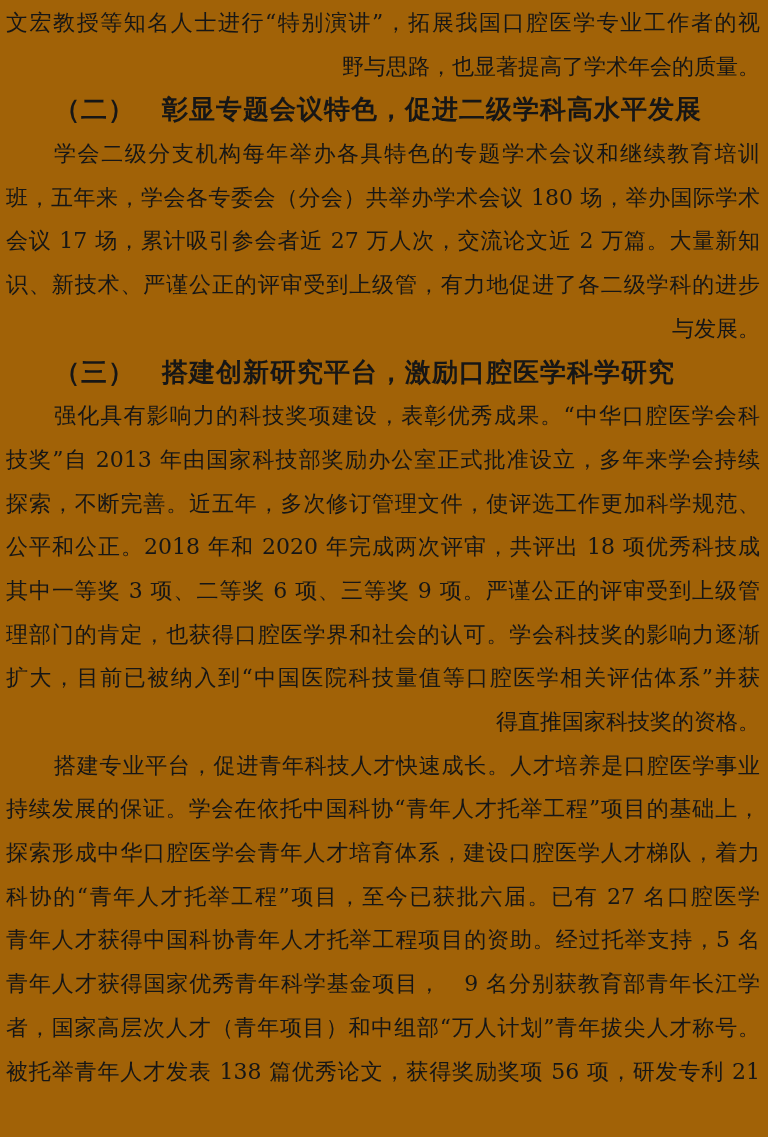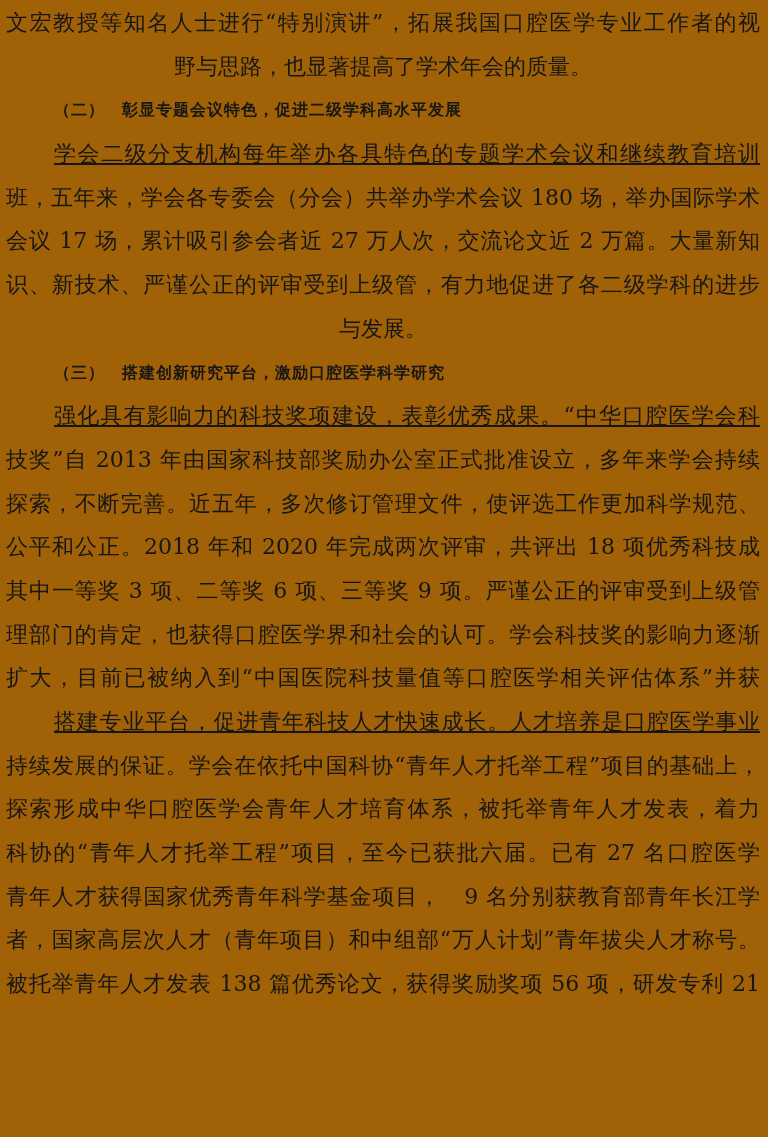--- a/index.html
+++ b/index.html
@@ -17,37 +17,36 @@
     color: #161616;
     font-family: "DejaVu Serif", "Liberation Serif", serif;
     font-size: 22px;
     overflow: hidden;
   }
   .line {
     height: 43.7px;
     line-height: 43.7px;
     overflow: hidden;
     white-space: normal;
-    text-align: center;
+    text-align: right;
   }
   
   .j {
     text-align: justify;
     text-align-last: justify;
   }
   
   .ind {
     text-indent: 48px;
-    text-decoration: underline;
   }
   
   .heading {
     font-family: "DejaVu Sans", "Liberation Sans", sans-serif;
     font-weight: 700;
-    font-size: 16px;
+    font-size: 26px;
     text-indent: 48px;
     text-align: left;
     letter-spacing: 1px;
   }
 </style>
 </head>
 <body>
 
 <div class="page">
   <div class="line j">文宏教授等知名人士进行“特别演讲”，拓展我国口腔医学专业工作者的视</div>
@@ -59,20 +58,22 @@
   <div class="line j">识、新技术、严谨公正的评审受到上级管，有力地促进了各二级学科的进步</div>
   <div class="line">与发展。</div>
   <div class="line heading">（三）　搭建创新研究平台，激励口腔医学科学研究</div>
   <div class="line j ind">强化具有影响力的科技奖项建设，表彰优秀成果。“中华口腔医学会科</div>
   <div class="line j">技奖”自 2013 年由国家科技部奖励办公室正式批准设立，多年来学会持续</div>
   <div class="line j">探索，不断完善。近五年，多次修订管理文件，使评选工作更加科学规范、</div>
   <div class="line j">公平和公正。2018 年和 2020 年完成两次评审，共评出 18 项优秀科技成果，</div>
   <div class="line j">其中一等奖 3 项、二等奖 6 项、三等奖 9 项。严谨公正的评审受到上级管</div>
   <div class="line j">理部门的肯定，也获得口腔医学界和社会的认可。学会科技奖的影响力逐渐</div>
   <div class="line j">扩大，目前已被纳入到“中国医院科技量值等口腔医学相关评估体系”并获</div>
+  <div class="line">得直推国家科技奖的资格。</div>
   <div class="line j ind">搭建专业平台，促进青年科技人才快速成长。人才培养是口腔医学事业</div>
   <div class="line j">持续发展的保证。学会在依托中国科协“青年人才托举工程”项目的基础上，</div>
-  <div class="line j">探索形成中华口腔医学会青年人才培育体系，被托举青年人才发表，着力</div>
+  <div class="line j">探索形成中华口腔医学会青年人才培育体系，建设口腔医学人才梯队，着力</div>
   <div class="line j">科协的“青年人才托举工程”项目，至今已获批六届。已有 27 名口腔医学</div>
+  <div class="line j">青年人才获得中国科协青年人才托举工程项目的资助。经过托举支持，5 名</div>
   <div class="line j">青年人才获得国家优秀青年科学基金项目，　9 名分别获教育部青年长江学</div>
   <div class="line j">者，国家高层次人才（青年项目）和中组部“万人计划”青年拔尖人才称号。</div>
   <div class="line j">被托举青年人才发表 138 篇优秀论文，获得奖励奖项 56 项，研发专利 21</div>
 </div>
 
 </body></html>

